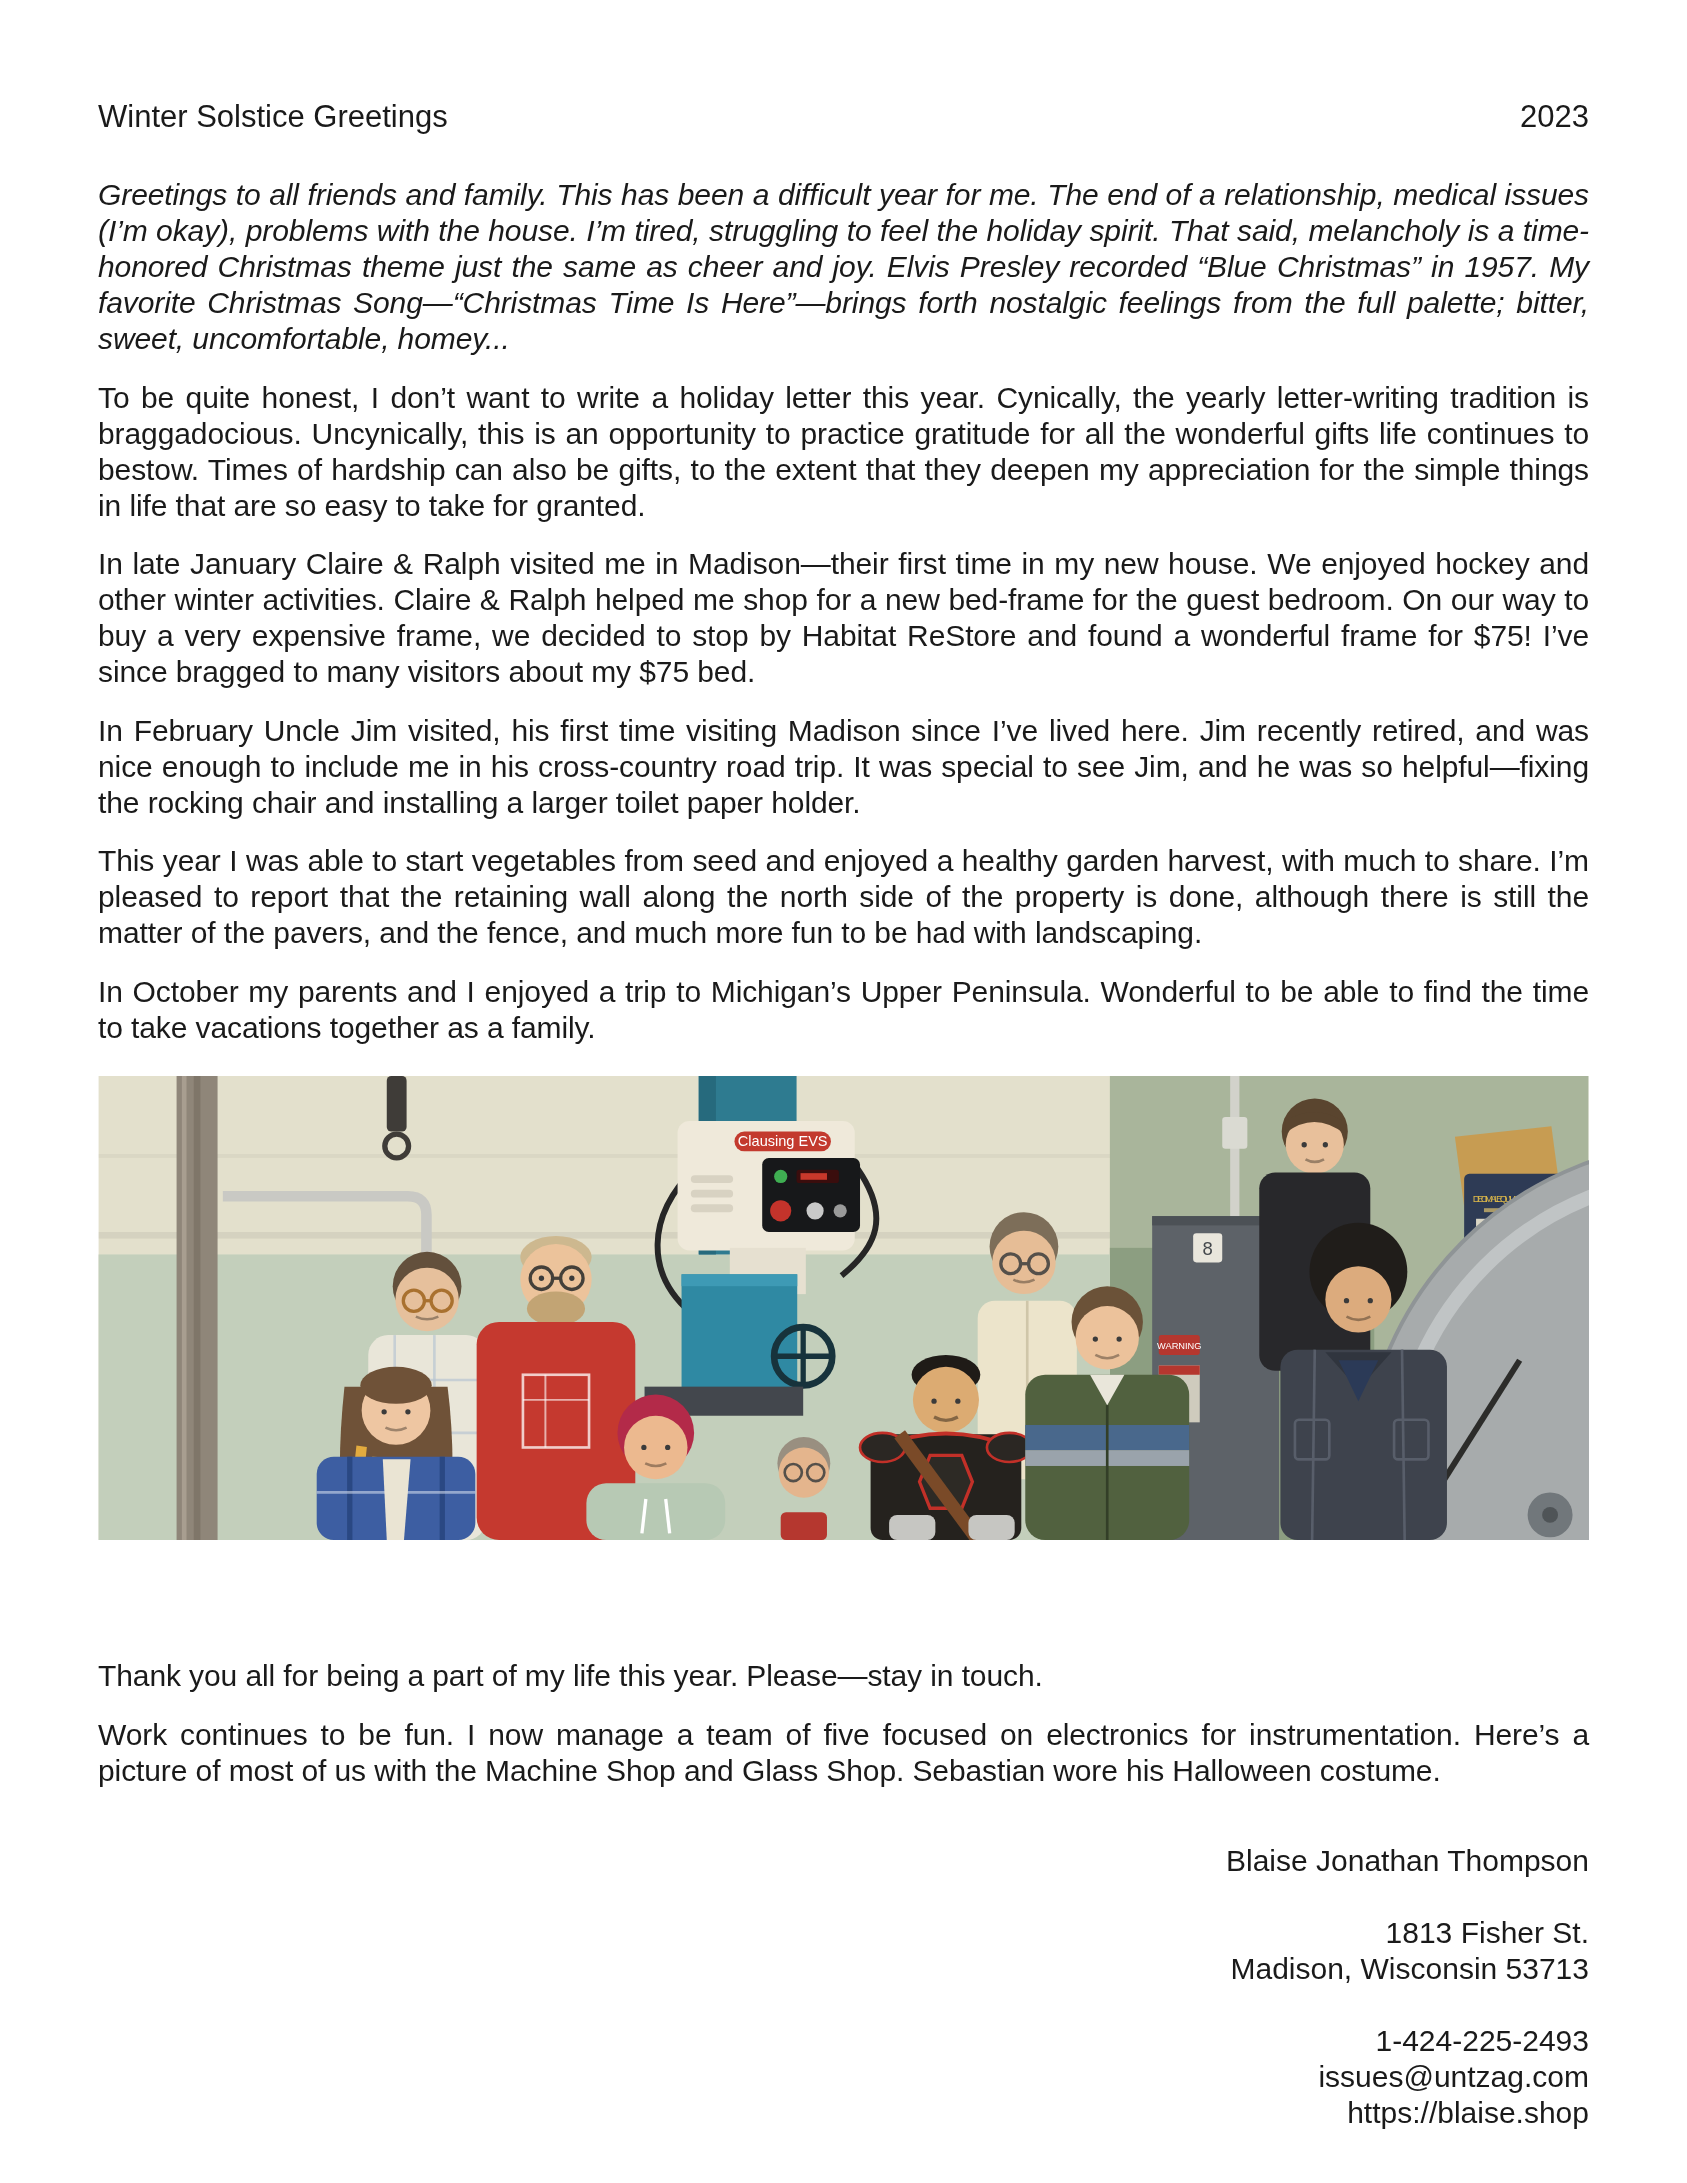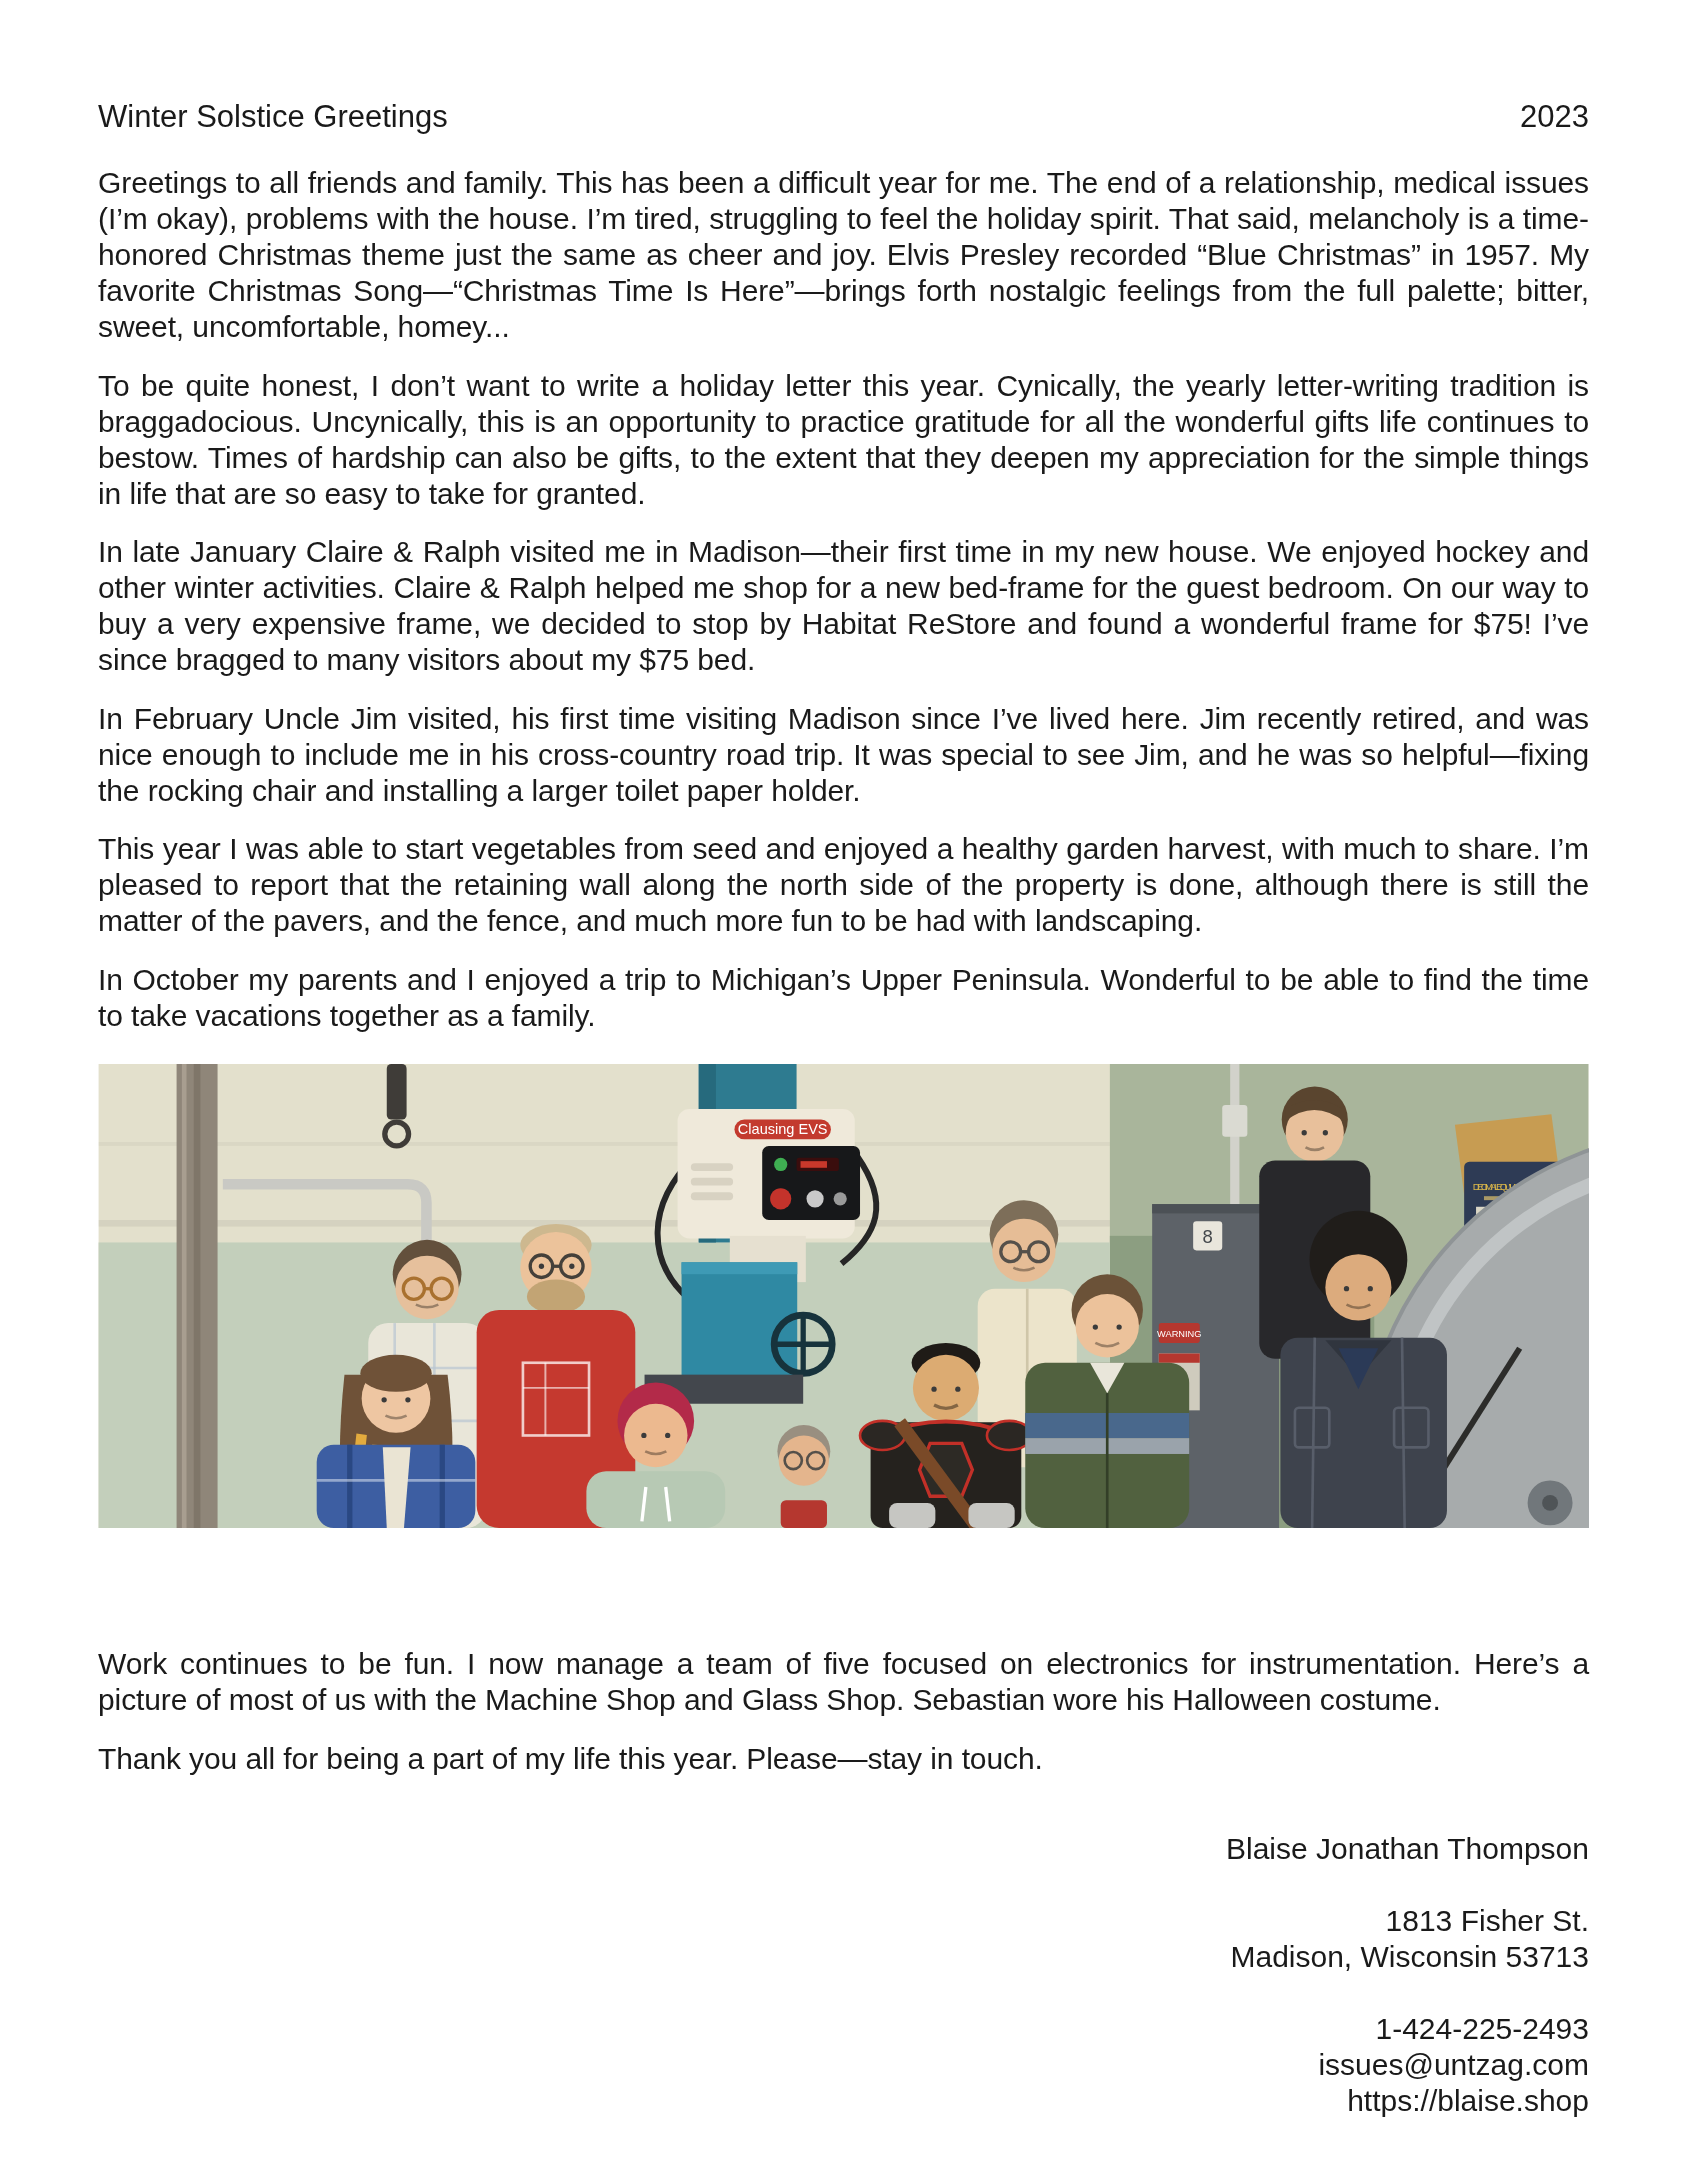--- a/index.html
+++ b/index.html
@@ -28,21 +28,22 @@
   }
   .letter-body p {
     margin: 22.5px 0 0 0;
     font-size: 30px;
     line-height: 36px;
     letter-spacing: -0.1px;
     text-align: justify;
     text-align-last: left;
   }
   .letter-body p.first {
-    margin-top: 30px;
+    margin-top: 42px;
+    font-style: italic;
   }
   figure.photo {
     margin: 30px 0 22.5px 0;
     width: 1491px;
     height: 560px;
     overflow: hidden;
   }
   figure.photo svg { display: block; }
   .signature {
     margin-top: 54px;
@@ -286,22 +287,22 @@
           <polygon points="1856,418 1906,474 1956,418" fill="#30353e"></polygon>
           <polygon points="1876,430 1936,430 1906,492" fill="#2b3a57"></polygon>
           <line x1="1840" y1="414" x2="1836" y2="702" stroke="#585e6a" stroke-width="4"></line>
           <line x1="1972" y1="414" x2="1976" y2="702" stroke="#585e6a" stroke-width="4"></line>
           <rect x="1810" y="520" width="52" height="60" rx="6" fill="none" stroke="#585e6a" stroke-width="4"></rect>
           <rect x="1960" y="520" width="52" height="60" rx="6" fill="none" stroke="#585e6a" stroke-width="4"></rect>
         </g>
       </svg>
     </figure>
 
+    <p>Thank you all for being a part of my life this year. Please—stay in touch.</p>
     <p>Work continues to be fun. I now manage a team of five focused on electronics for instrumentation. Here’s a picture of most of us with the Machine Shop and Glass Shop. Sebastian wore his Halloween costume.</p>
-    <p>Thank you all for being a part of my life this year. Please—stay in touch.</p>
   </section>
 
   <footer class="signature">
     <div>Blaise Jonathan Thompson</div>
     <div class="sig-gap"></div>
     <div>1813 Fisher St.</div>
     <div>Madison, Wisconsin 53713</div>
     <div class="sig-gap"></div>
     <div>1-424-225-2493</div>
     <div>issues@untzag.com</div>

